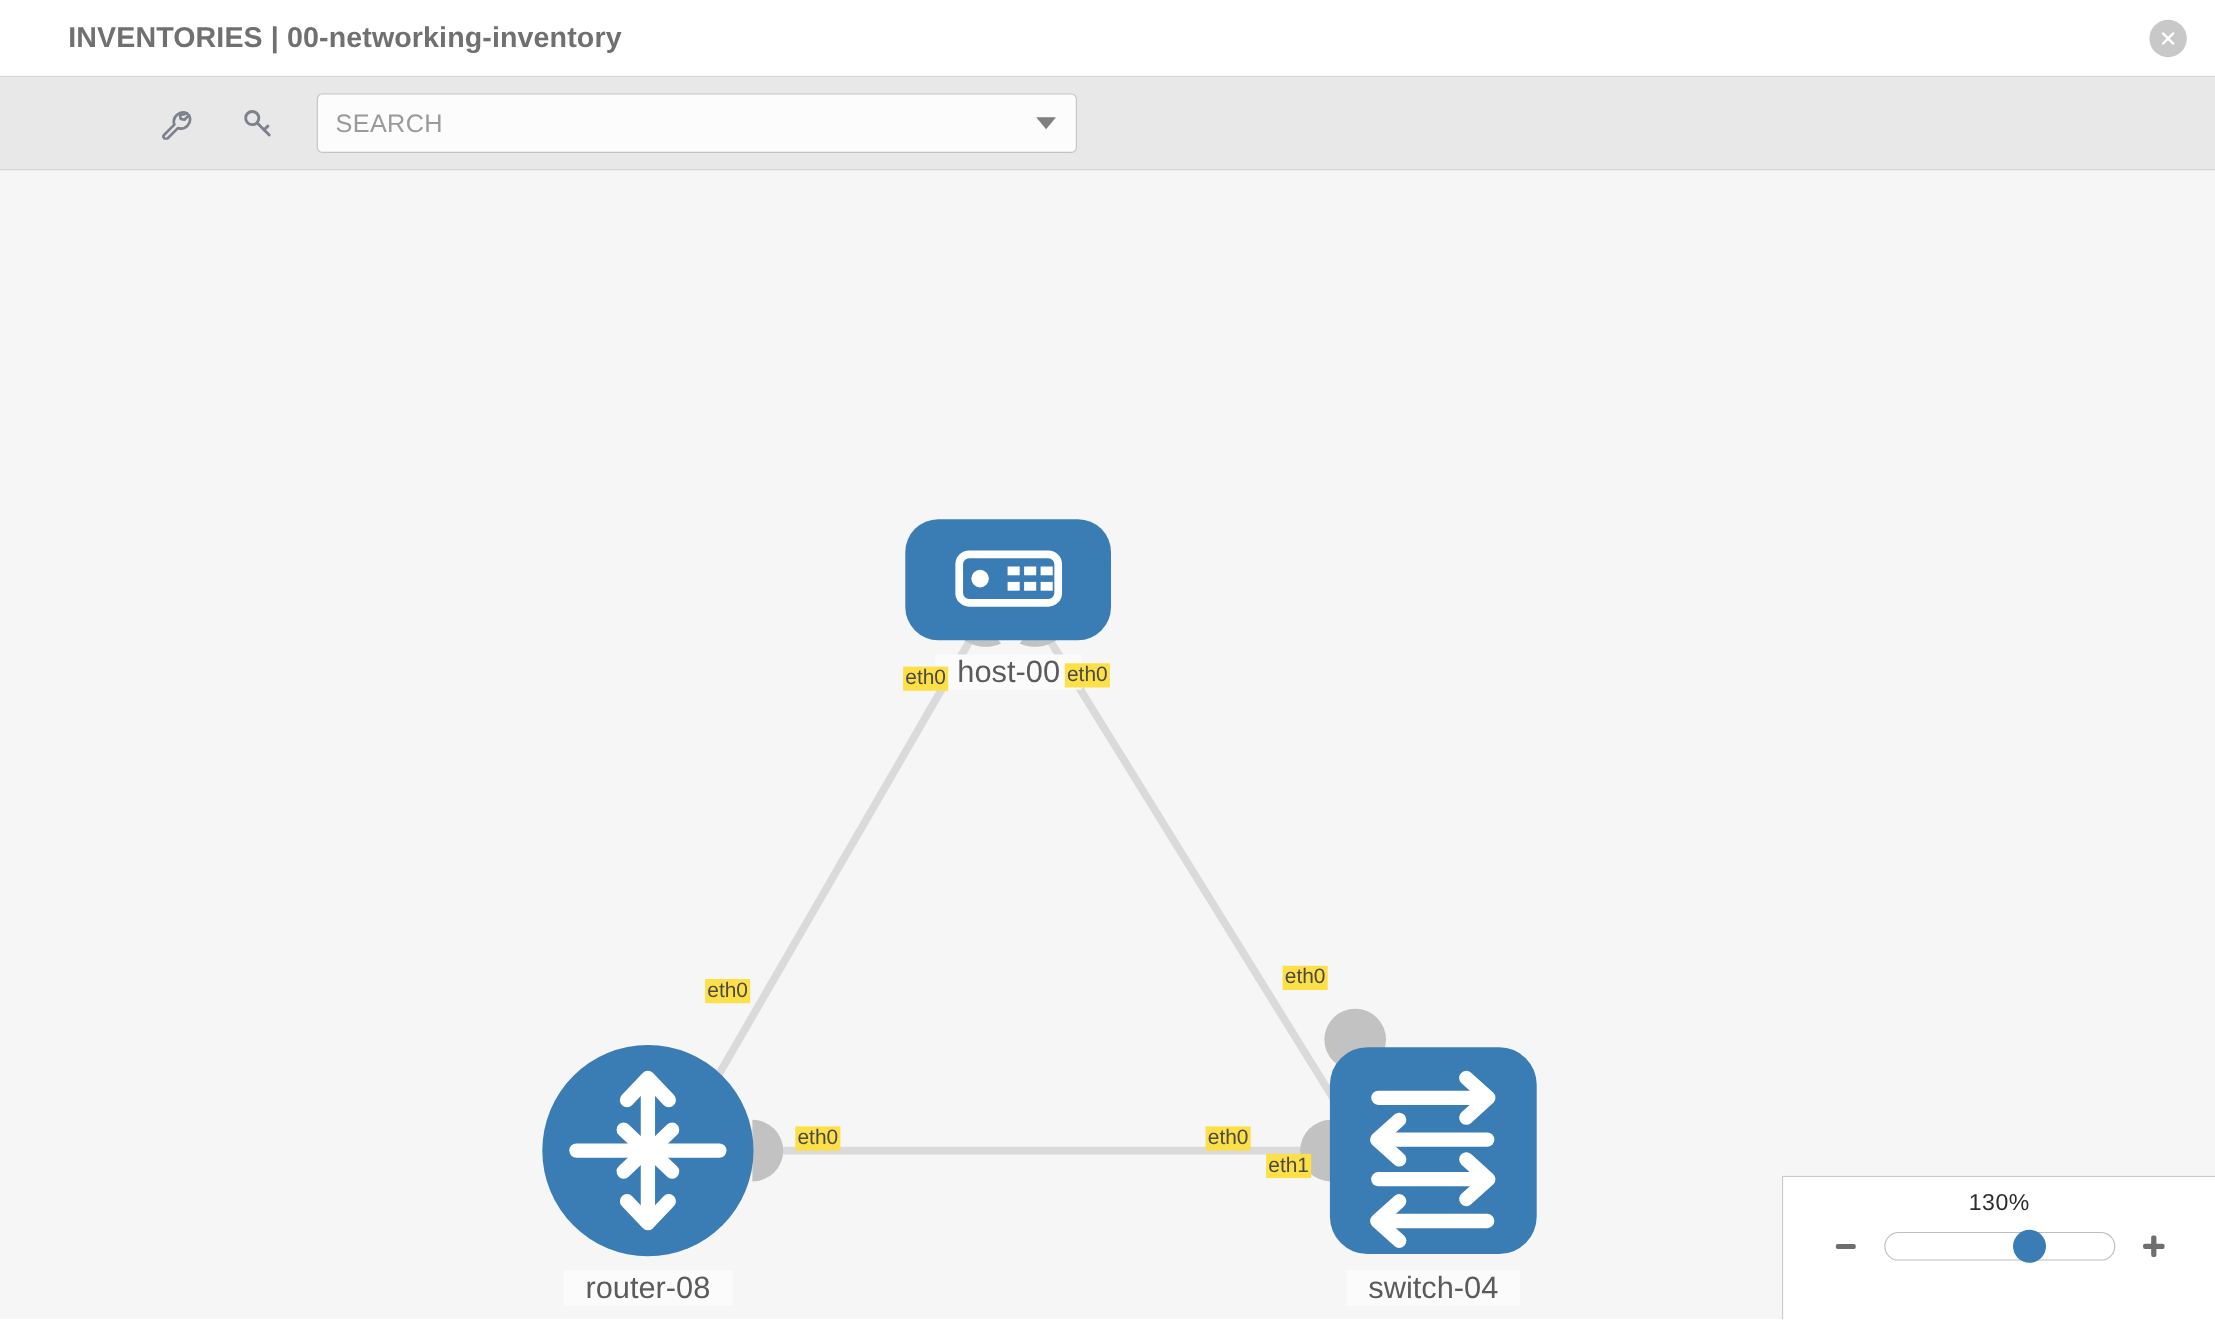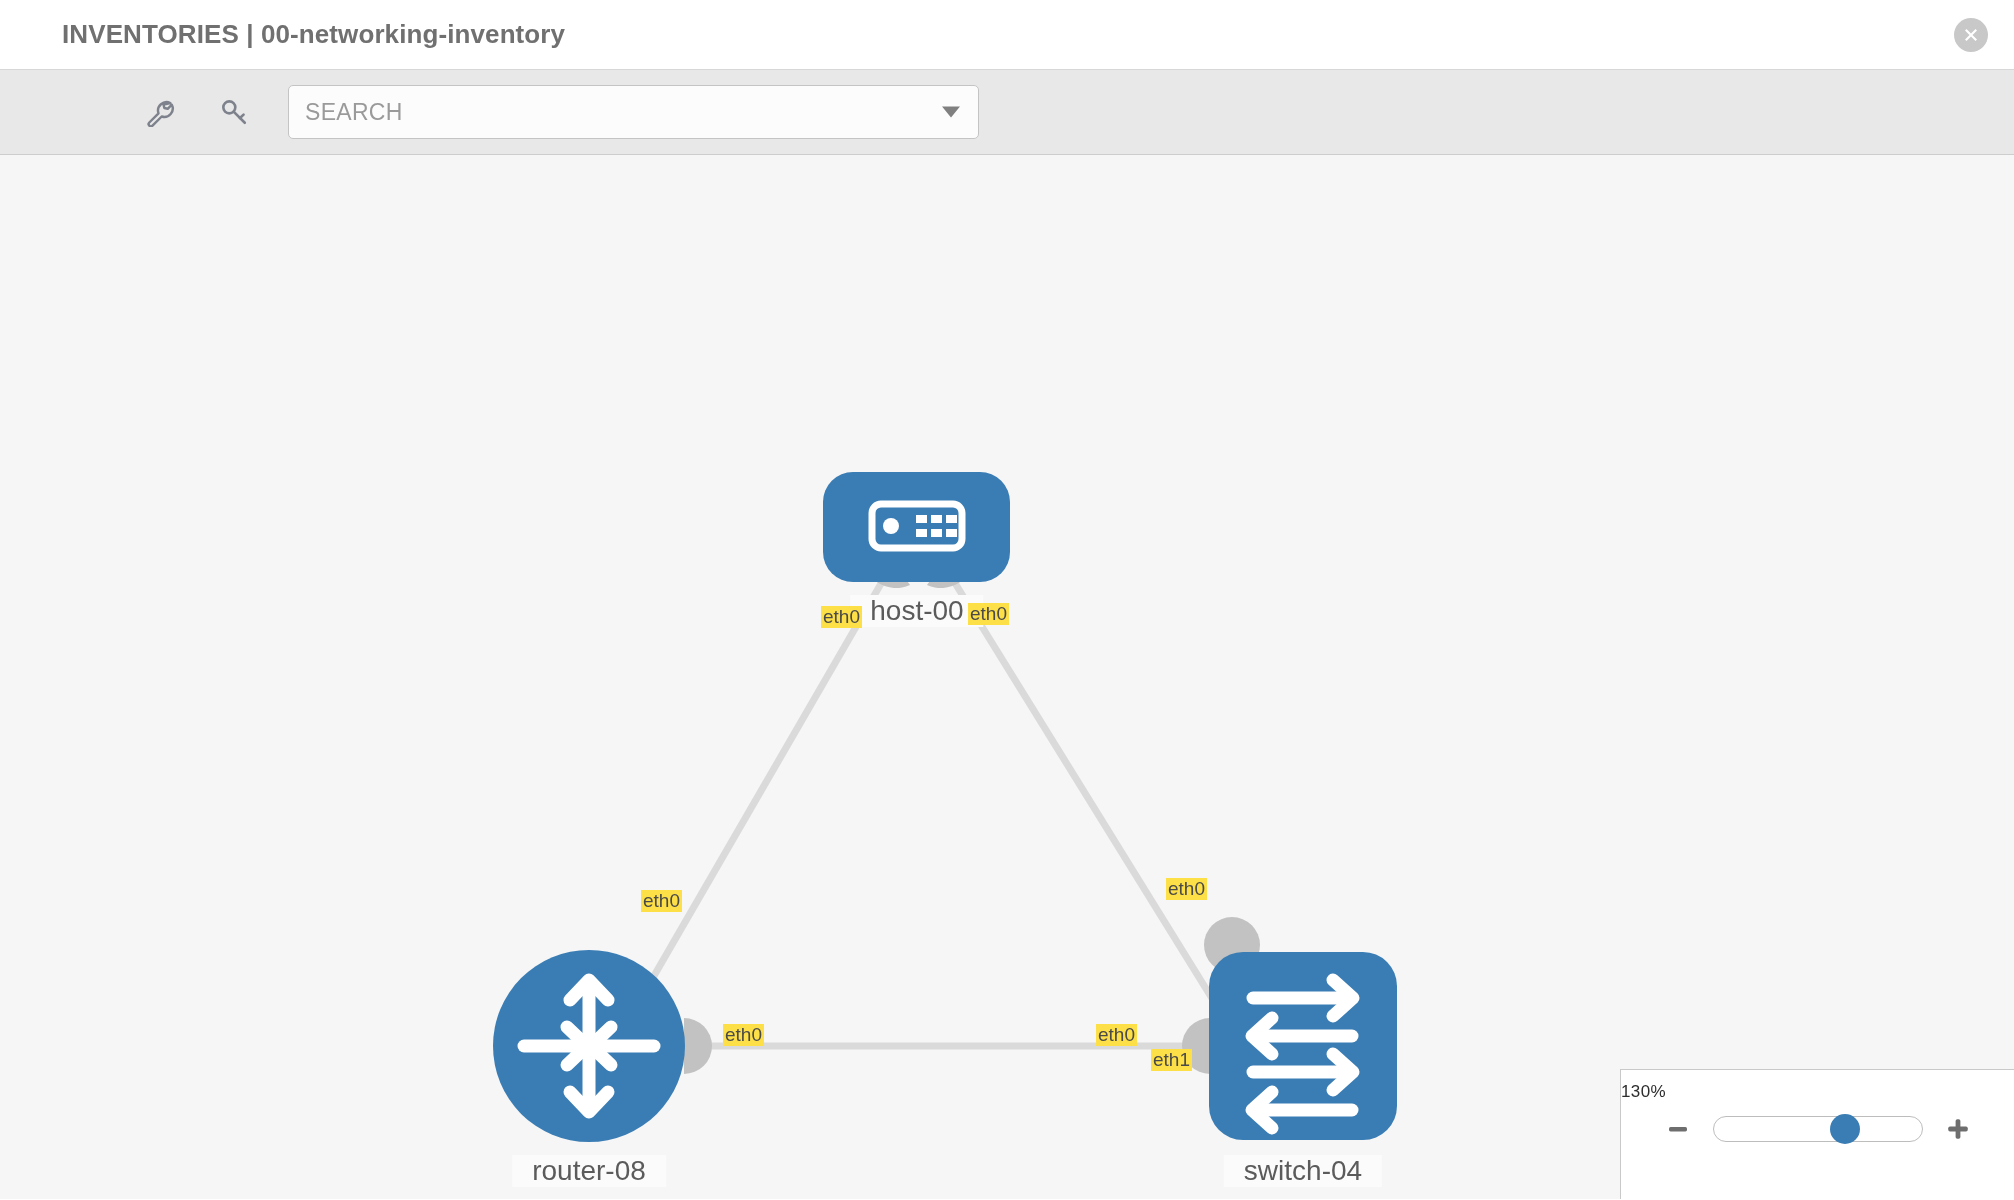--- a/index.html
+++ b/index.html
@@ -133,21 +133,22 @@
     right: 0;
     bottom: 0;
     width: 394px;
     height: 130px;
     background: #ffffff;
     border: 1px solid #c9c9c9;
     border-right: none;
     border-bottom: none;
   }
   .zoom-pct {
-    font-size: 17px;
+    text-align: center;
+    font-size: 21px;
     color: #2d2d2d;
     margin-top: 12px;
     letter-spacing: 0.4px;
   }
   .zoom-row {
     display: flex;
     align-items: center;
     justify-content: center;
     gap: 20px;
     margin-top: 12px;

